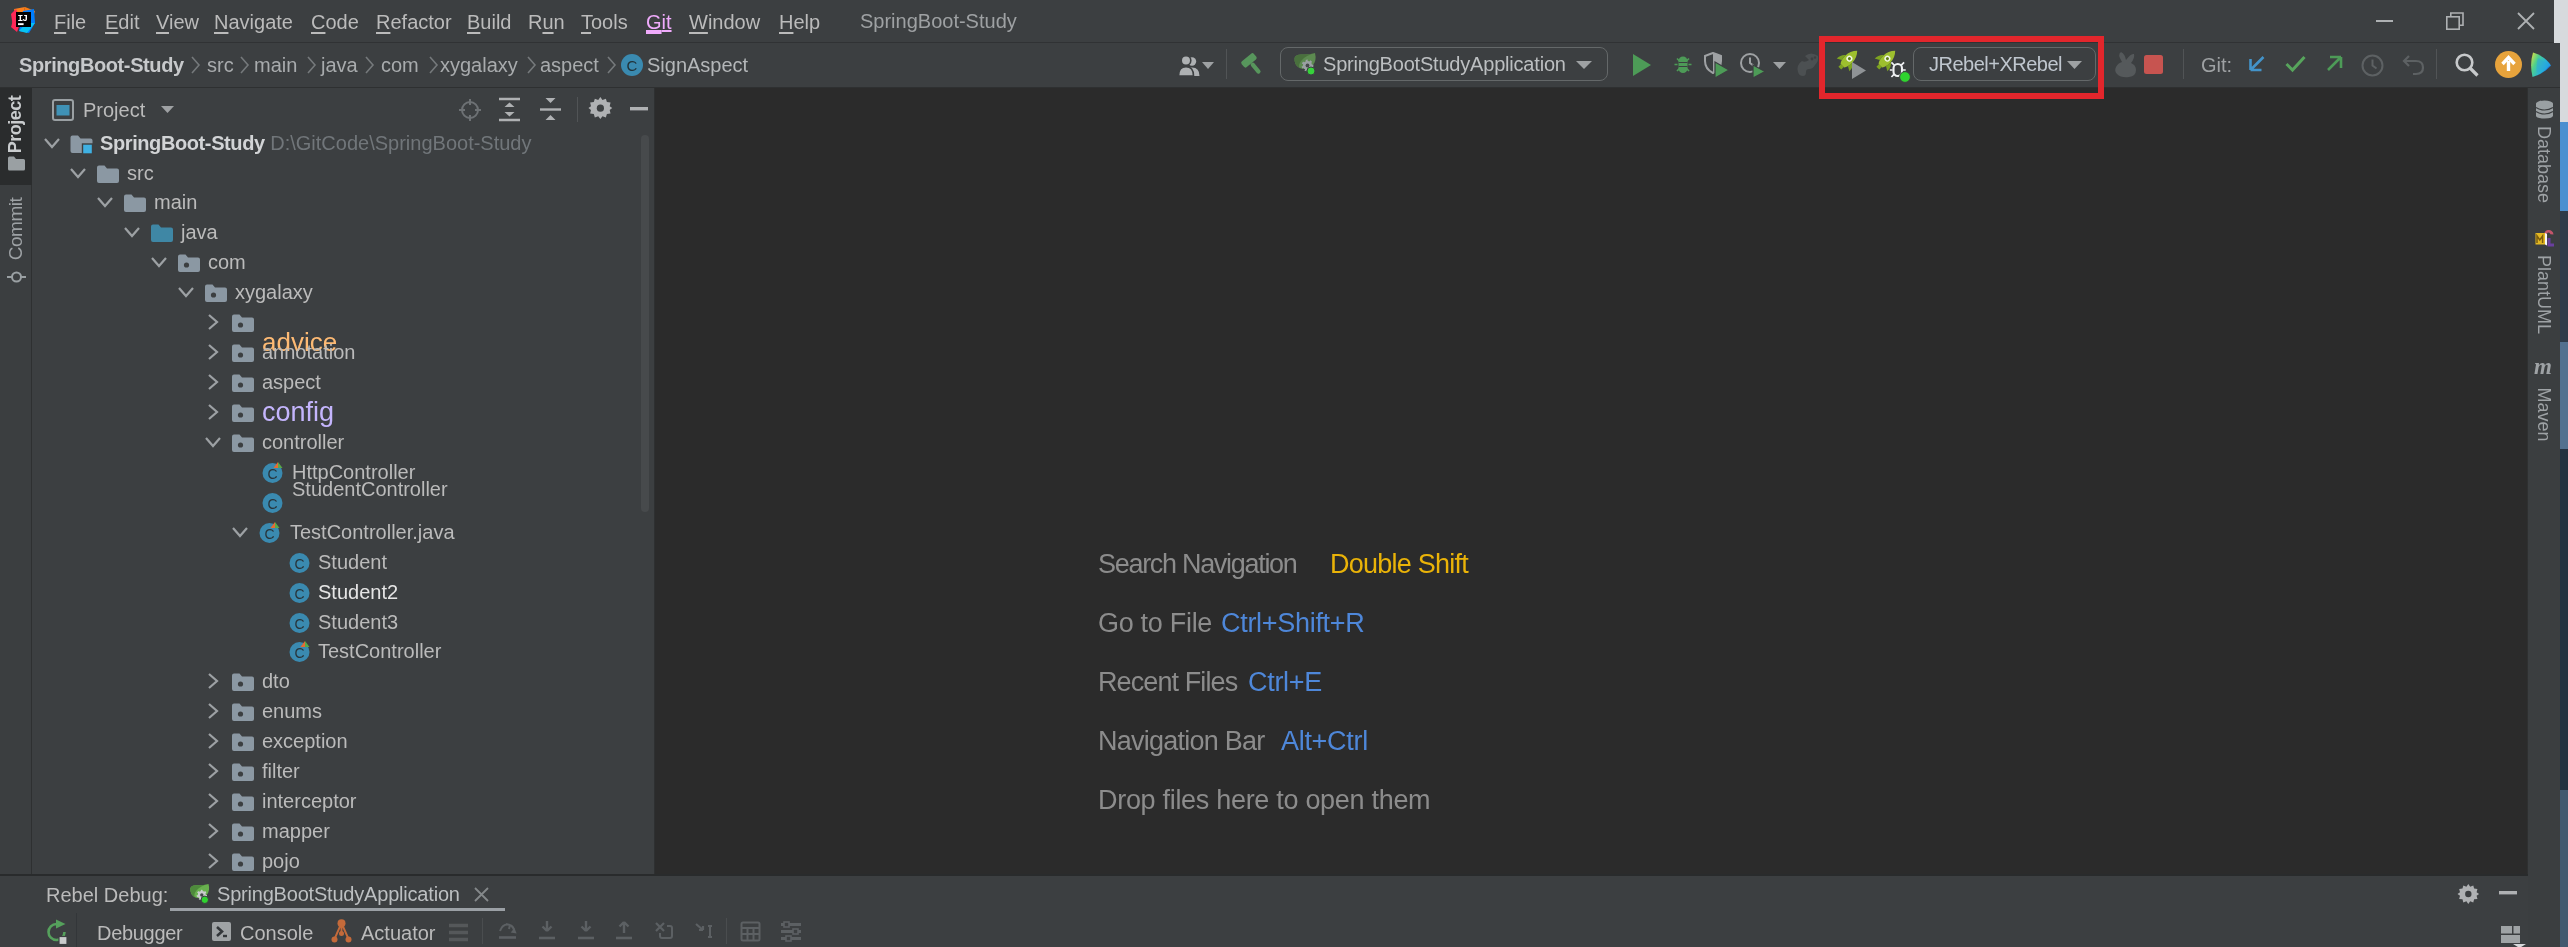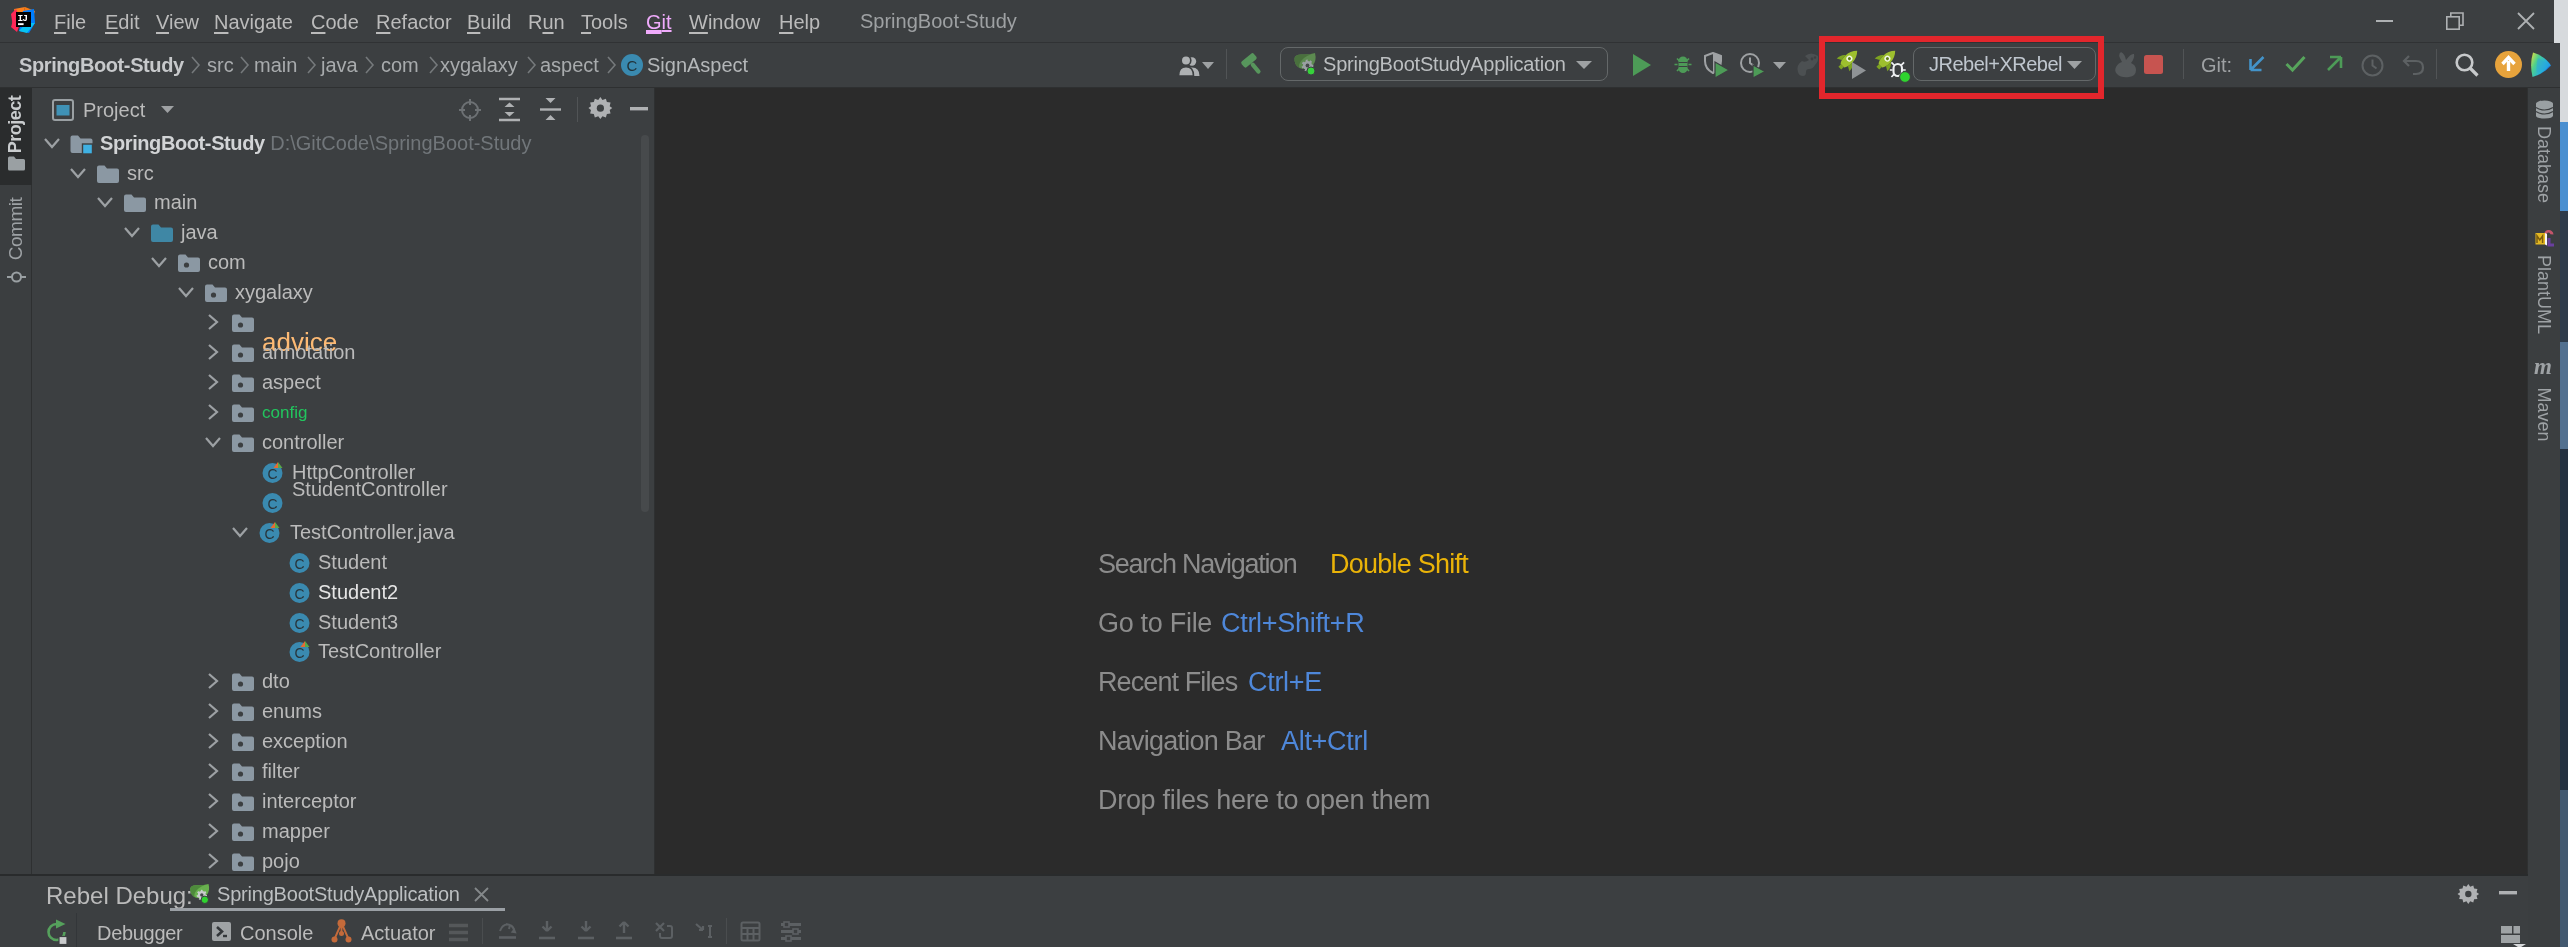--- a/index.html
+++ b/index.html
@@ -334,21 +334,21 @@
     <circle cx="8.5" cy="12" r="2.6" fill="#3c3f41"></circle>
   </svg>
 <div class="t" style="left:262px;top:367.6px;font-size:20px;line-height:29px;color:#bbbbbb;font-weight:normal;letter-spacing:0px;">aspect</div>
 <svg class="a" style="left:207px;top:404px" width="12" height="16" viewBox="0 0 12 16">
     <path d="M2 1 L10 8 L2 15" fill="none" stroke="#9da1a4" stroke-width="2.2"></path>
   </svg>
 <svg class="a" style="left:232px;top:403px" width="22" height="20" viewBox="0 0 22 20">
     <path d="M0 3.5 Q0 1.5 2 1.5 H7.5 L10 4.5 H20 Q22 4.5 22 6.5 V17 Q22 19 20 19 H2 Q0 19 0 17 Z" fill="#8b98a3"></path>
     <circle cx="8.5" cy="12" r="2.6" fill="#3c3f41"></circle>
   </svg>
-<div class="t" style="left:262px;top:397.6px;font-size:17px;line-height:29px;color:#22c55e;font-weight:normal;letter-spacing:0px;">config</div>
+<div class="t" style="left:262px;top:397.6px;font-size:27px;line-height:29px;color:#c4b5fd;font-weight:normal;letter-spacing:0px;">config</div>
 <svg class="a" style="left:205px;top:435px" width="16" height="16" viewBox="0 0 16 16">
     <path d="M1 3 L8 11 L15 3" fill="none" stroke="#9da1a4" stroke-width="2.2"></path>
   </svg>
 <svg class="a" style="left:232px;top:433px" width="22" height="20" viewBox="0 0 22 20">
     <path d="M0 3.5 Q0 1.5 2 1.5 H7.5 L10 4.5 H20 Q22 4.5 22 6.5 V17 Q22 19 20 19 H2 Q0 19 0 17 Z" fill="#8b98a3"></path>
     <circle cx="8.5" cy="12" r="2.6" fill="#3c3f41"></circle>
   </svg>
 <div class="t" style="left:262px;top:427.6px;font-size:20px;line-height:29px;color:#bbbbbb;font-weight:normal;letter-spacing:0px;">controller</div>
 <svg class="a" style="left:262px;top:462px" width="21" height="21" viewBox="0 0 20 21">
     <circle cx="10" cy="11" r="10" fill="#3a8ab0"></circle>
@@ -485,21 +485,21 @@
     <span style="transform:rotate(90deg);white-space:nowrap;color:#9ea2a5;font-size:18px;">Maven</span>
   </div>
 <div class="a" style="left:2554px;top:0px;width:14px;height:43px;background:#d7dadd;"></div>
 <div class="a" style="left:2560px;top:43px;width:8px;height:79px;background:#d7dadd;"></div>
 <div class="a" style="left:2560px;top:122px;width:8px;height:89px;background:#4a8fd0;"></div>
 <div class="a" style="left:2560px;top:211px;width:8px;height:131px;background:#2e3b4a;"></div>
 <div class="a" style="left:2560px;top:342px;width:8px;height:107px;background:#52708f;"></div>
 <div class="a" style="left:2560px;top:449px;width:8px;height:341px;background:#243140;"></div>
 <div class="a" style="left:2560px;top:790px;width:8px;height:157px;background:#43596f;"></div>
 <div class="a" style="left:0px;top:874px;width:2528px;height:73px;background:#3c3f41;border-top:2px solid #292b2c;box-sizing:border-box;"></div>
-<div class="t" style="left:46px;top:880.6px;font-size:24px;line-height:29px;color:#bbbbbb;font-weight:normal;letter-spacing:0px;">Rebel Debug:</div>
+<div class="t" style="left:46px;top:880.6px;font-size:20px;line-height:29px;color:#bbbbbb;font-weight:normal;letter-spacing:0px;">Rebel Debug:</div>
 <svg class="a" style="left:189px;top:883px" width="23" height="23" viewBox="0 0 23 23">
     <path d="M19.5 1 Q21.5 8 17.5 12 Q12.5 17 5.8 14.2 Q1 11.5 1.3 5.3 Q2.2 2.2 7 2.2 Q14 2.7 19.5 1Z" fill="#68b04e"></path>
 <path d="M19.5 1 Q11.5 2.7 7.5 7.5 Q4.4 11.2 5.8 14.2 Q1 11.5 1.3 5.3 Q2.2 2.2 7 2.2 Q14 2.7 19.5 1Z" fill="#4e8a3c"></path>
 <circle cx="12.8" cy="12" r="4" fill="#c9cccd" stroke="#c9cccd" stroke-width="2.4" stroke-dasharray="1.6 1.9"></circle>
 <circle cx="12.8" cy="12" r="1.7" fill="#46494b"></circle>
 <circle cx="15.8" cy="16.8" r="3.7" fill="#2fd32f" stroke="#3c3f41" stroke-width="1"></circle>
   </svg>
 <div class="t" style="left:217px;top:879.6px;font-size:20px;line-height:29px;color:#bcbfc1;font-weight:normal;letter-spacing:-0.2px;">SpringBootStudyApplication</div>
 <svg class="a" style="left:474px;top:887px" width="15" height="15" viewBox="0 0 15 15">
     <path d="M1 1 L14 14 M14 1 L1 14" stroke="#84888a" stroke-width="1.8"></path>

